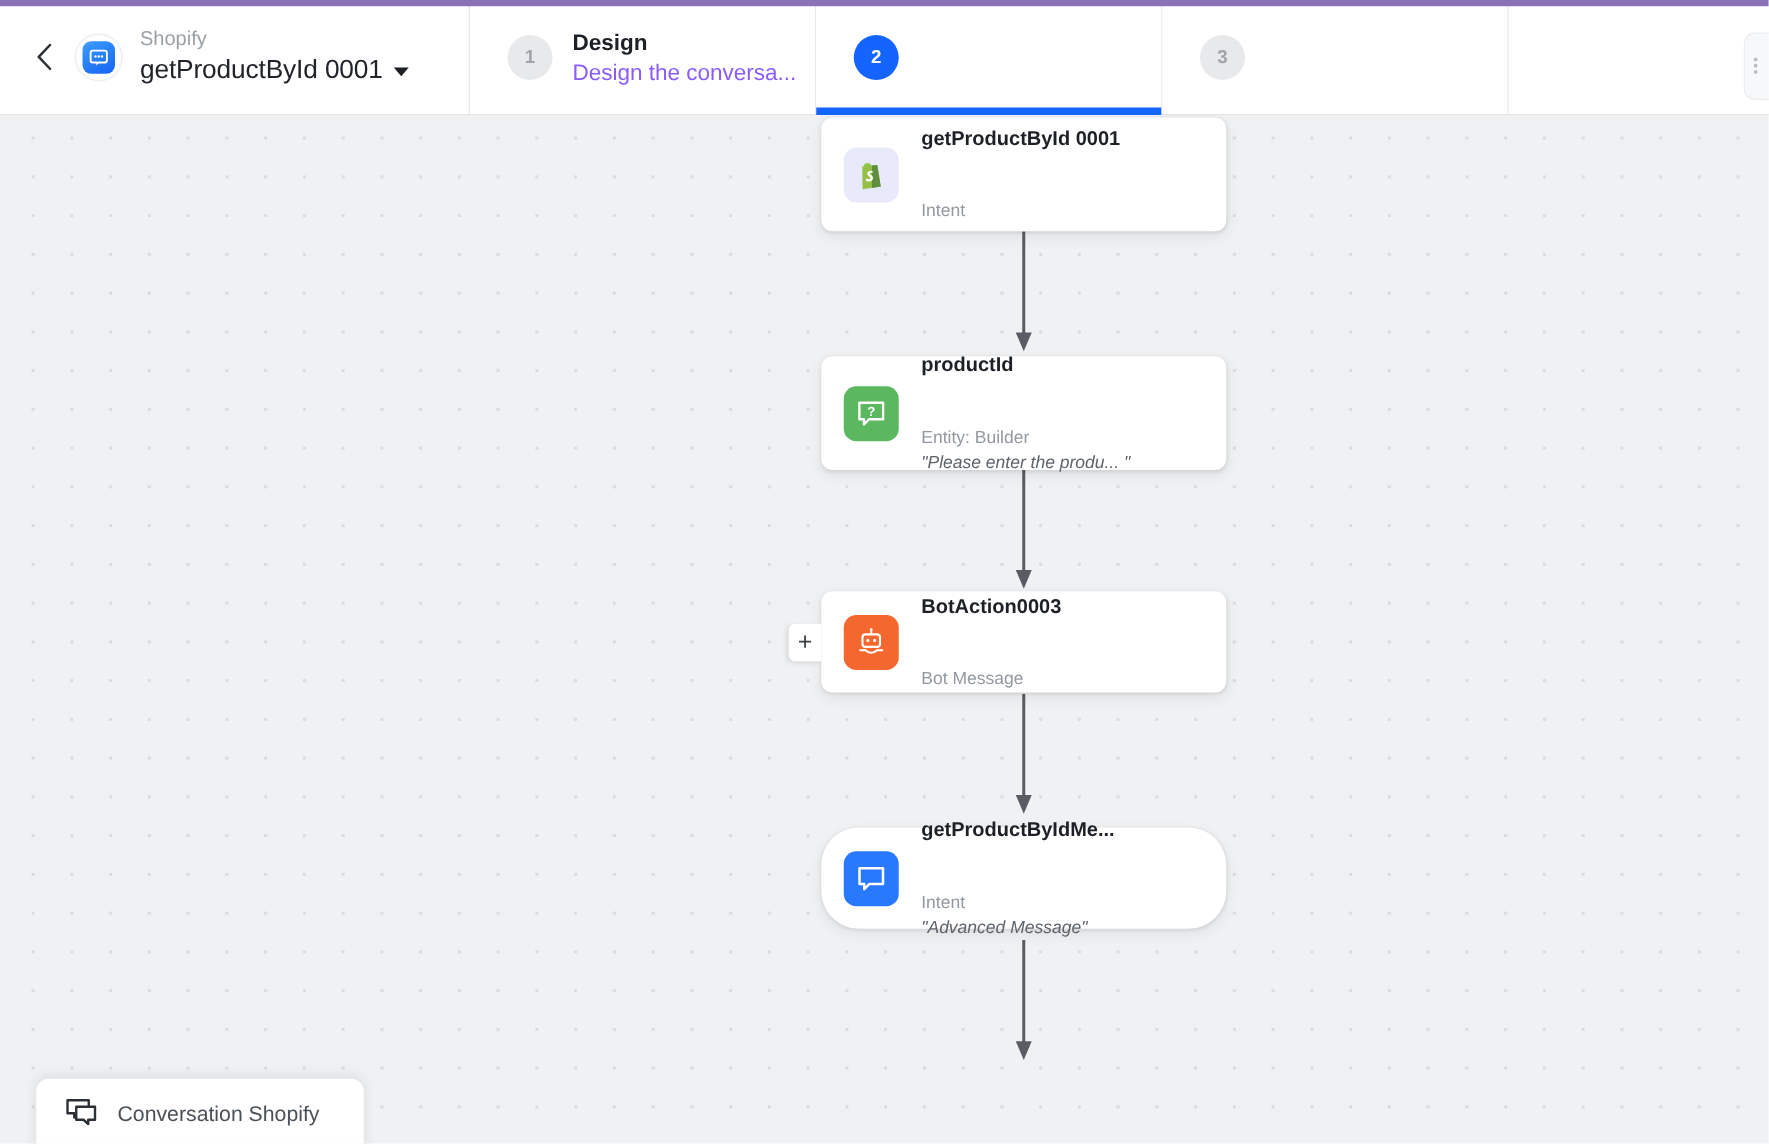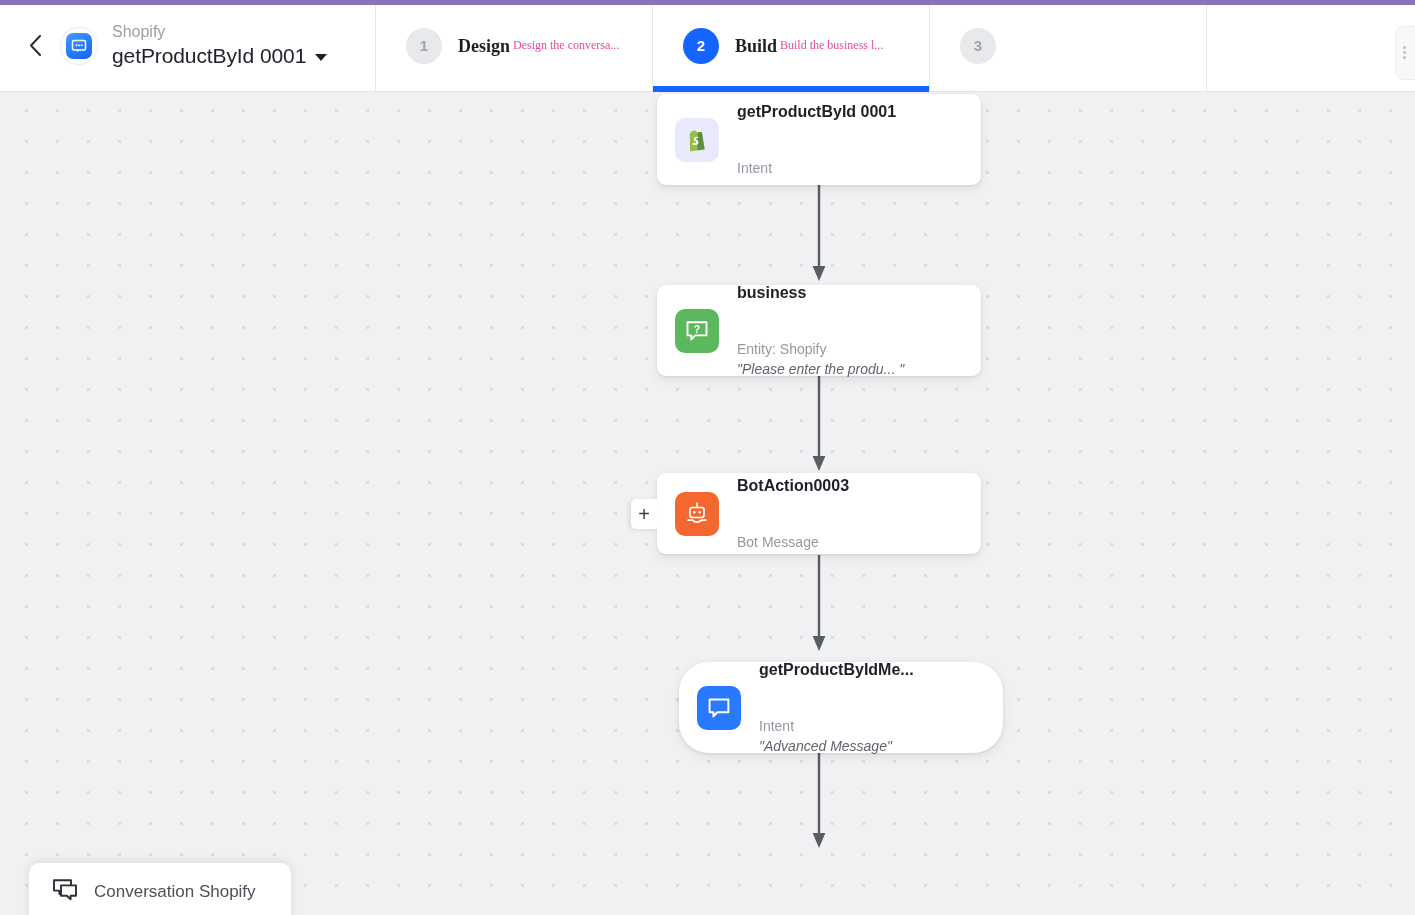--- a/index.html
+++ b/index.html
@@ -130,31 +130,31 @@
     font-size: 15px;
     font-weight: 700;
     display: flex; align-items: center; justify-content: center;
     flex: 0 0 auto;
     margin-right: 16px;
   }
   .step.active .step-badge {
     background: #1464ff;
     color: #ffffff;
   }
-  .step-text { display: flex; flex-direction: row; gap: 3px; min-width: 0; font-family: Liberation Serif, serif; }
+  .step-text { display: flex; flex-direction: column; gap: 3px; min-width: 0; }
   .step-name {
     font-size: 18px;
     font-weight: 700;
     color: #1d2026;
     line-height: 22px;
     white-space: nowrap;
   }
   .step-desc {
-    font-size: 12px;
-    color: #ec4899;
+    font-size: 18px;
+    color: #8b5cf6;
     line-height: 20px;
     white-space: nowrap;
     overflow: hidden;
   }
   .step.active::after {
     content: "";
     position: absolute;
     left: 0; right: 0; bottom: -1px;
     height: 6px;
     background: #1464ff;
@@ -339,24 +339,20 @@
       <div class="step">
         <div class="step-badge">1</div>
         <div class="step-text">
           <div class="step-name">Design</div>
           <div class="step-desc">Design the conversa...</div>
         </div>
       </div>
 
       <div class="step active">
         <div class="step-badge">2</div>
-        <div class="step-text">
-          <div class="step-name">Build</div>
-          <div class="step-desc">Build the business l...</div>
-        </div>
       </div>
 
       <div class="step">
         <div class="step-badge">3</div>
       </div>
 
       <div class="step-spacer">
         <div class="right-peek">
           <div class="dots"></div>
         </div>
@@ -397,22 +393,22 @@
     </svg>
 
     <div class="node" style="left:657px; top:196px; height:91px;">
       <div class="node-icon icon-entity">
         <svg width="26" height="26" viewBox="0 0 26 26" aria-hidden="true">
           <path d="M3.5 4.2 H22.5 V17.4 H11.2 L7.2 21.6 V17.4 H3.5 Z" fill="none" stroke="#ffffff" stroke-width="1.9" stroke-linejoin="round"></path>
           <text x="13" y="14.6" font-family="'Liberation Sans', sans-serif" font-size="10.5" font-weight="700" fill="#ffffff" text-anchor="middle">?</text>
         </svg>
       </div>
       <div class="node-body">
-        <div class="node-title">business</div>
-        <div class="node-sub">Entity: Shopify</div>
+        <div class="node-title">productId</div>
+        <div class="node-sub">Entity: Builder</div>
         <div class="node-quote">"Please enter the produ... "</div>
       </div>
     </div>
 
     <svg class="connector" style="top:466px; height:99px;" width="22" height="99" viewBox="0 0 22 99">
       <line x1="11" y1="0" x2="11" y2="84" stroke="#595d63" stroke-width="2.4"></line>
       <path d="M11 96 L4.6 81 L17.4 81 Z" fill="#595d63"></path>
     </svg>
 
     <div class="node" style="left:657px; top:384px; height:81px;">
@@ -435,21 +431,21 @@
         <div class="node-title">BotAction0003</div>
         <div class="node-sub">Bot Message</div>
       </div>
     </div>
 
     <svg class="connector" style="top:663px; height:99px;" width="22" height="99" viewBox="0 0 22 99">
       <line x1="11" y1="0" x2="11" y2="84" stroke="#595d63" stroke-width="2.4"></line>
       <path d="M11 96 L4.6 81 L17.4 81 Z" fill="#595d63"></path>
     </svg>
 
-    <div class="node" style="left:679px; top:573px; height:91px;border-radius:30px;">
+    <div class="node" style="left:657px; top:573px; height:81px;border-radius:30px;">
       <div class="node-icon icon-message">
         <svg width="26" height="26" viewBox="0 0 26 26" aria-hidden="true">
           <path d="M3.6 4.6 H22.4 V17.2 H11.4 L7.4 21.4 V17.2 H3.6 Z" fill="none" stroke="#ffffff" stroke-width="2" stroke-linejoin="round"></path>
         </svg>
       </div>
       <div class="node-body">
         <div class="node-title">getProductByIdMe...</div>
         <div class="node-sub">Intent</div>
         <div class="node-quote">"Advanced Message"</div>
       </div>

